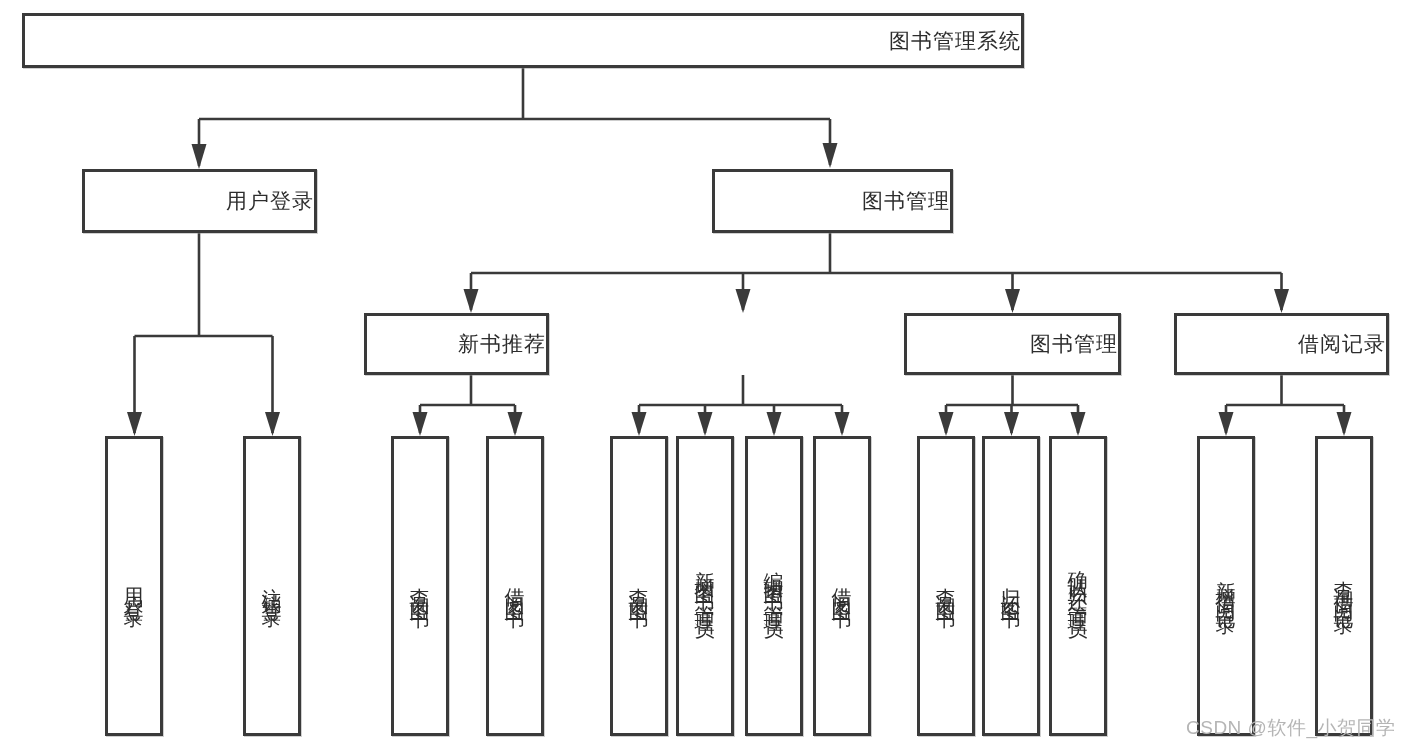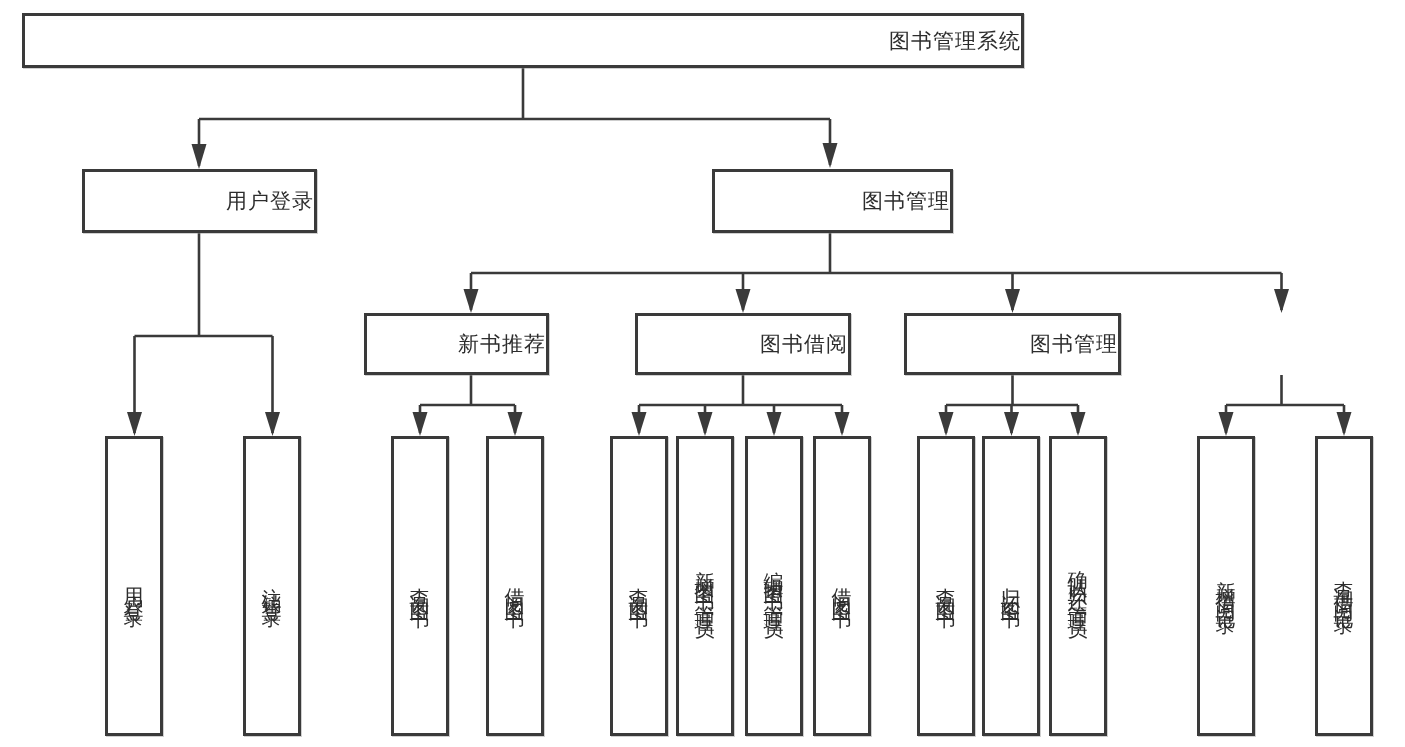--- a/index.html
+++ b/index.html
@@ -81,25 +81,25 @@
   <div class="hbox" style="left:82px;top:169px;width:235px;height:64px">
     <span>用户登录</span>
   </div>
   <div class="hbox" style="left:712px;top:169px;width:241px;height:64px">
     <span>图书管理</span>
   </div>
 
   <div class="hbox" style="left:364px;top:313px;width:185px;height:62px">
     <span>新书推荐</span>
   </div>
-  <div class="hbox" style="left:635px;top:313px;width:216px;height:62px">
-    <span>图书借阅</span>
-  </div>
   <div class="hbox" style="left:904px;top:313px;width:217px;height:62px">
     <span>图书管理</span>
+  </div>
+  <div class="hbox" style="left:1174px;top:313px;width:215px;height:62px">
+    <span>借阅记录</span>
   </div>
 
   <div class="vbox" style="left:105px">
     <span class="vtext">用户登录</span>
   </div>
   <div class="vbox" style="left:243px">
     <span class="vtext">注销登录</span>
   </div>
 
   <div class="vbox" style="left:391px">
@@ -132,14 +132,15 @@
     <span class="vtext">确认归还（管理员）</span>
   </div>
 
   <div class="vbox" style="left:1197px">
     <span class="vtext">新增借阅记录</span>
   </div>
   <div class="vbox" style="left:1315px">
     <span class="vtext">查询借阅记录</span>
   </div>
 
+  <div id="watermark">CSDN @软件_小贺同学</div>
 
 </div>
 
 </body></html>

